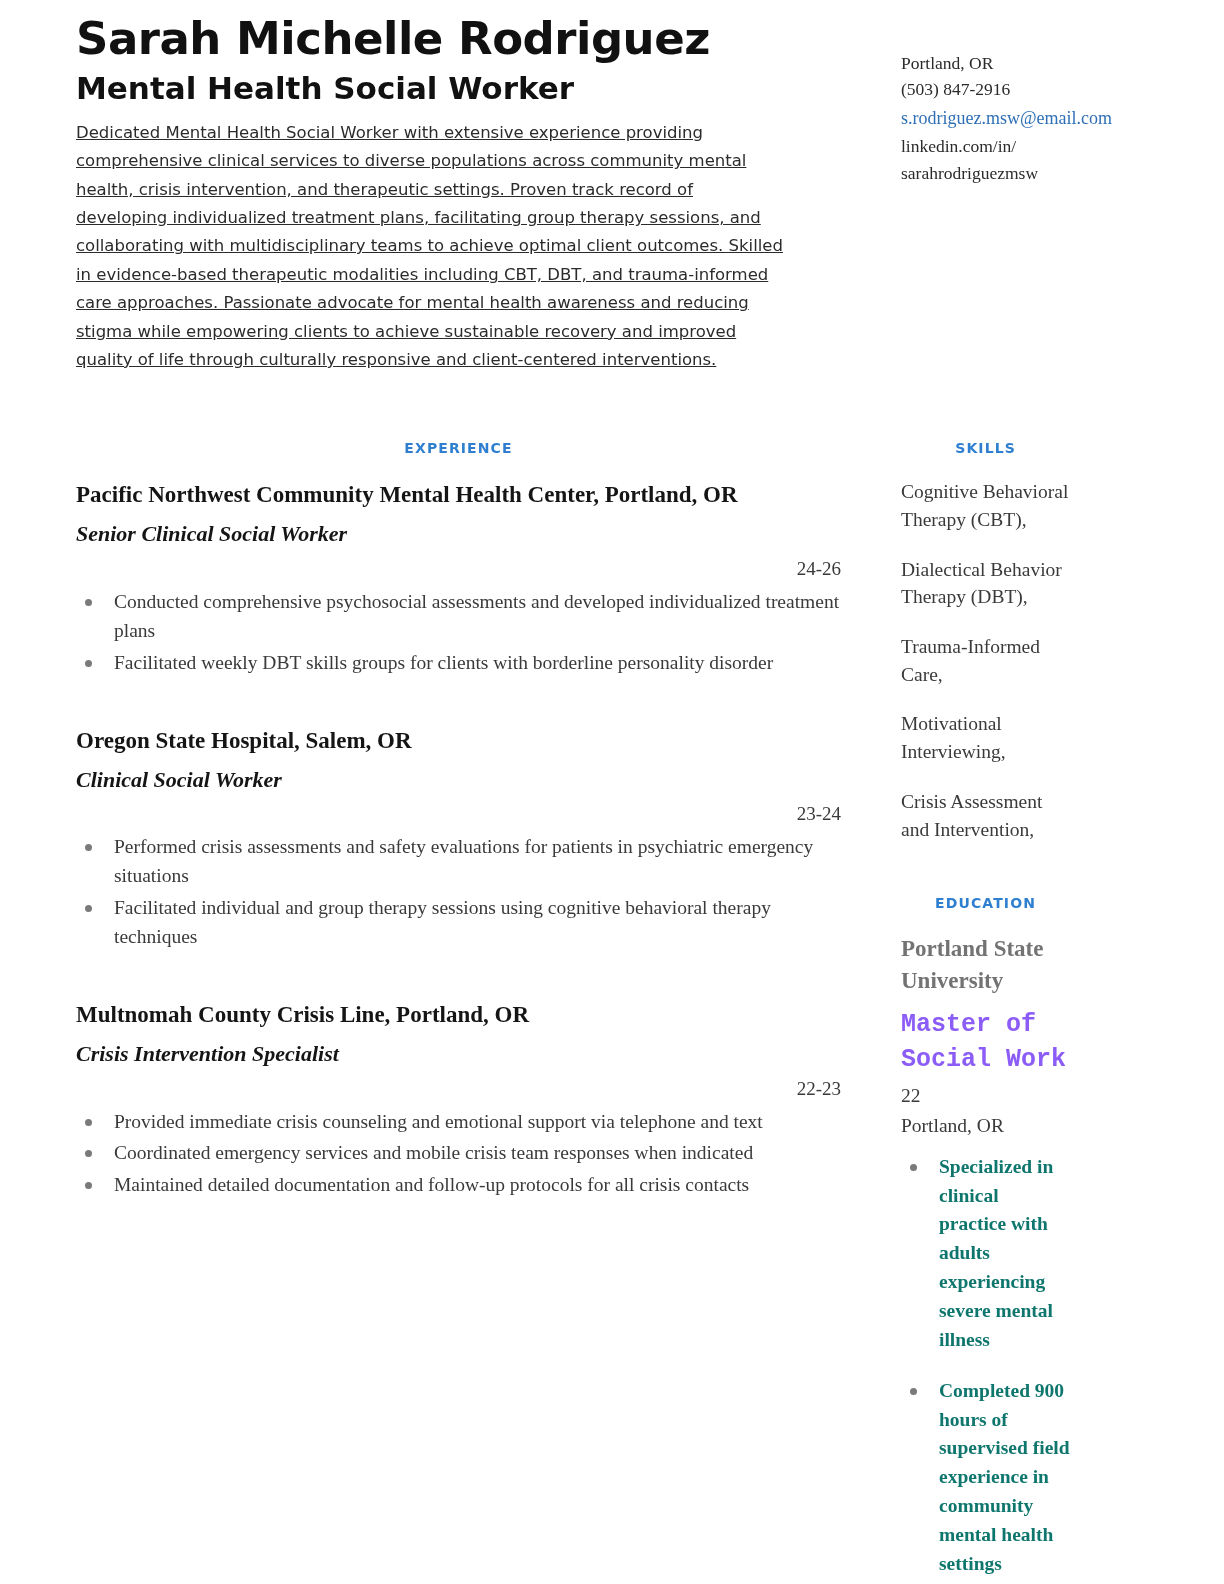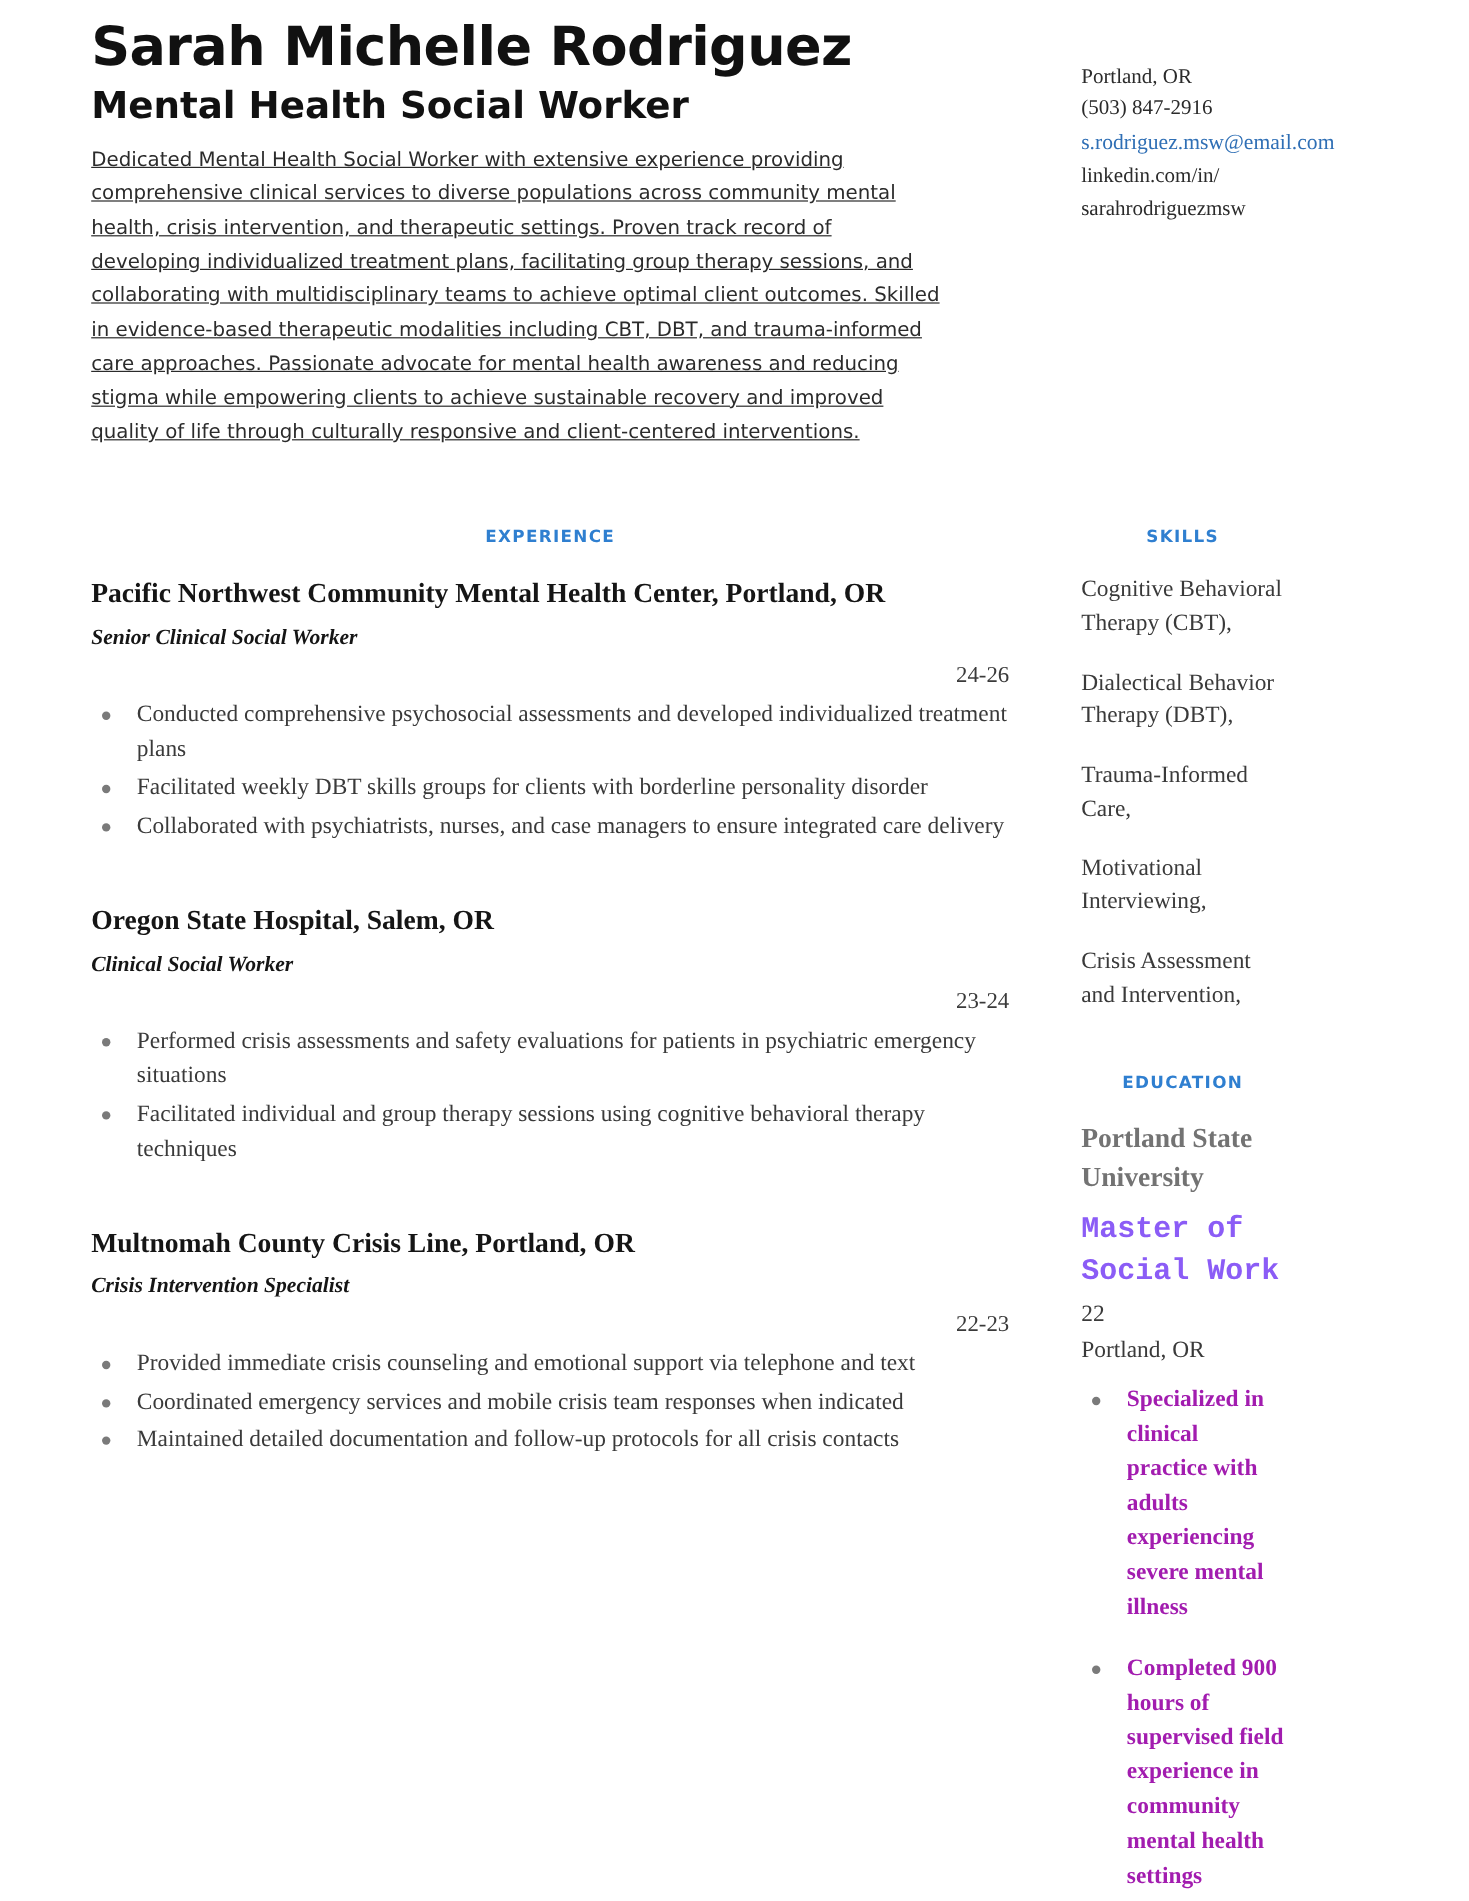--- a/index.html
+++ b/index.html
@@ -99,21 +99,21 @@
     font-weight: 700;
     font-size: 23px;
     line-height: 1.52;
     color: #151515;
     margin: 0 0 6px 0;
   }
   .role {
     font-family: "Liberation Serif", serif;
     font-style: italic;
     font-weight: 700;
-    font-size: 18px;
+    font-size: 22px;
     line-height: 1.4;
     color: #151515;
     margin: 0 0 8px 0;
   }
   .dates {
     font-family: "Liberation Serif", serif;
     font-size: 19px;
     color: #3a3a3a;
     margin: 0 0 8px 0;
     text-align: right;
@@ -186,21 +186,21 @@
     margin: 0;
     padding: 0;
   }
   ul.edu-bullets li {
     position: relative;
     padding-left: 38px;
     font-family: "Liberation Serif", serif;
     font-weight: 700;
     font-size: 19.5px;
     line-height: 1.48;
-    color: #a21caf;
+    color: #0f766e;
     margin-bottom: 22px;
   }
   ul.edu-bullets li::before {
     content: "";
     position: absolute;
     left: 9px;
     top: 11px;
     width: 7px;
     height: 7px;
     background: #7a7a7a;
@@ -237,21 +237,20 @@
     <div class="experience-col">
       <div class="section-label">EXPERIENCE</div>
 
       <div class="exp-block">
         <div class="org">Pacific Northwest Community Mental Health Center, Portland, OR</div>
         <div class="role">Senior Clinical Social Worker</div>
         <div class="dates">24-26</div>
         <ul class="bullets">
           <li>Conducted comprehensive psychosocial assessments and developed individualized treatment plans</li>
           <li>Facilitated weekly DBT skills groups for clients with borderline personality disorder</li>
-          <li>Collaborated with psychiatrists, nurses, and case managers to ensure integrated care delivery</li>
         </ul>
       </div>
 
       <div class="exp-block">
         <div class="org">Oregon State Hospital, Salem, OR</div>
         <div class="role">Clinical Social Worker</div>
         <div class="dates">23-24</div>
         <ul class="bullets">
           <li>Performed crisis assessments and safety evaluations for patients in psychiatric emergency situations</li>
           <li>Facilitated individual and group therapy sessions using cognitive behavioral therapy techniques</li>

